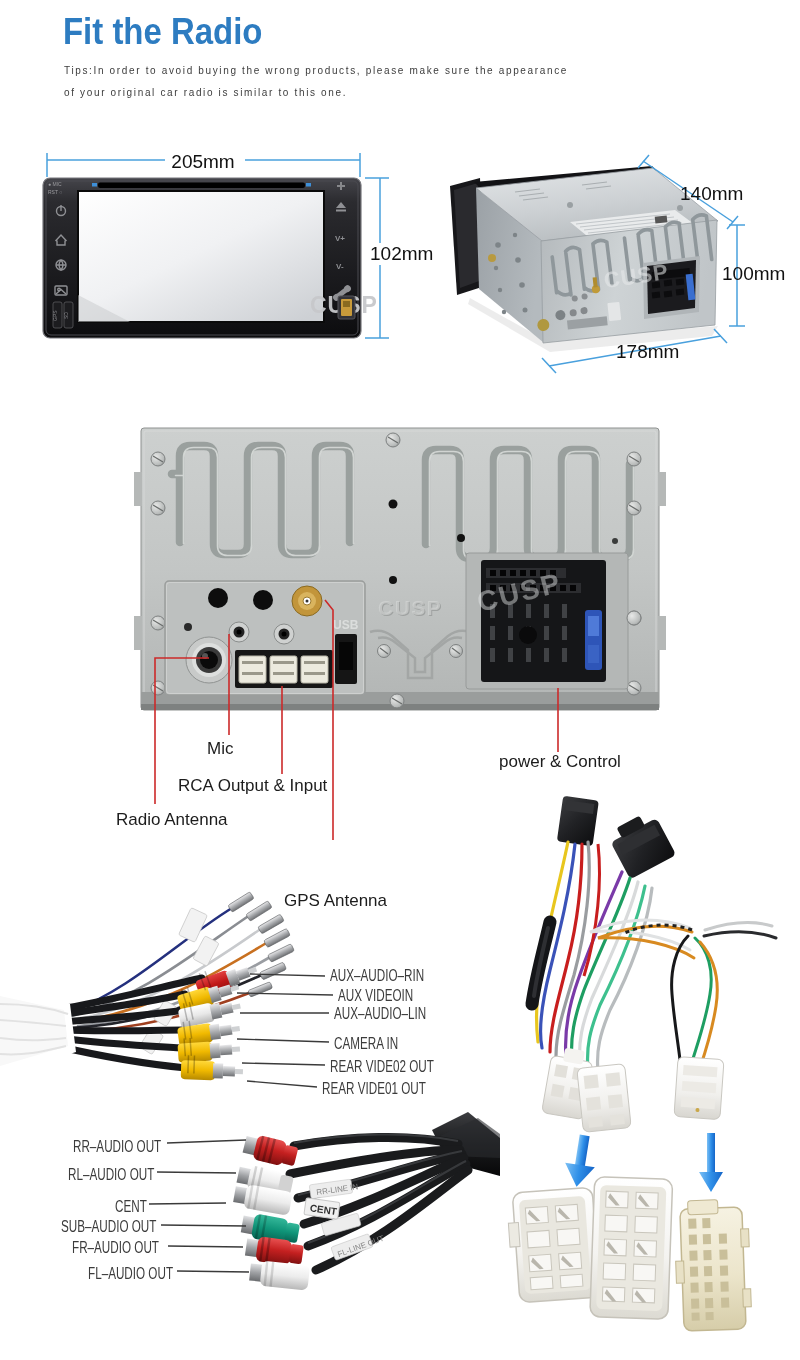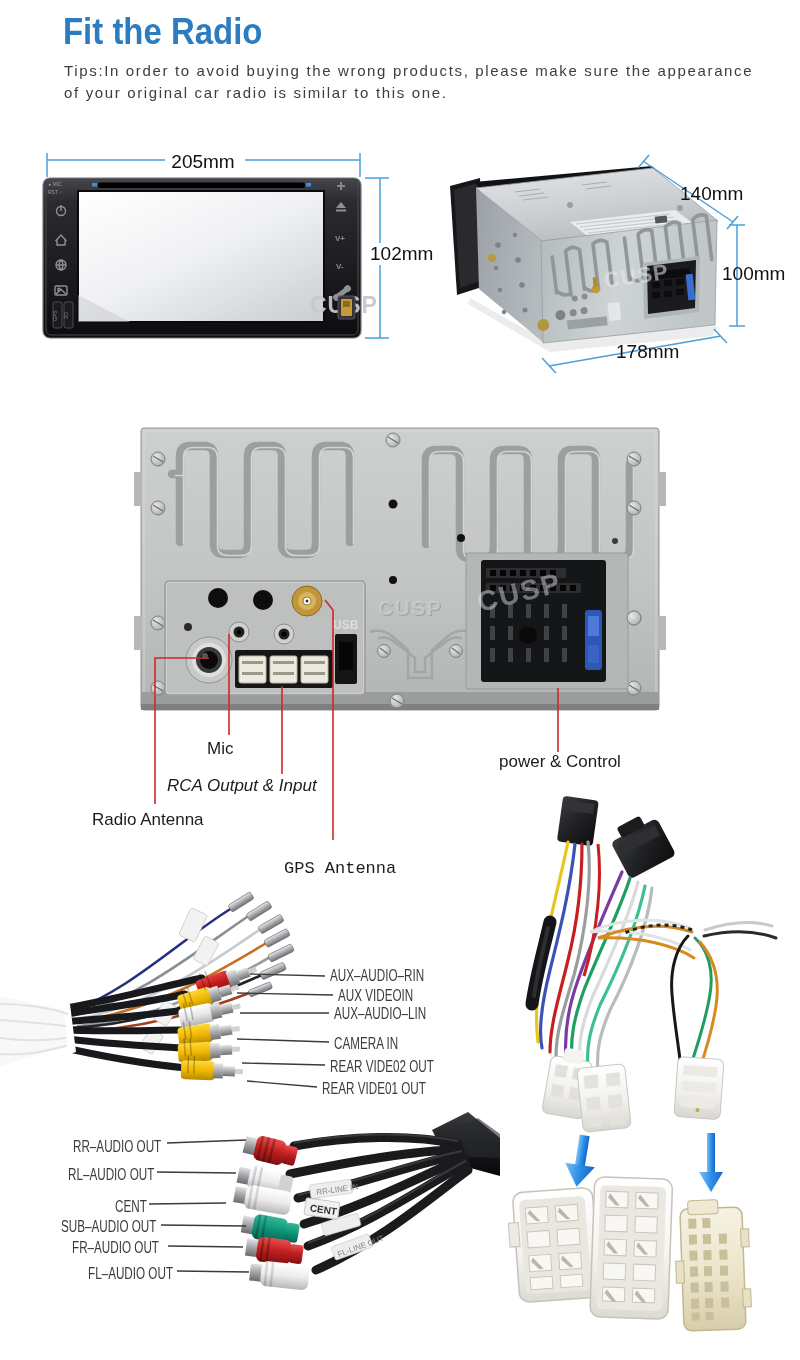--- a/index.html
+++ b/index.html
@@ -5,21 +5,21 @@
 html,body{margin:0;padding:0;}
 body{width:800px;height:1360px;position:relative;background:#ffffff;font-family:"Liberation Sans",sans-serif;overflow:hidden;}
 .abs{position:absolute;}
 .lbl{position:absolute;color:#1c1c1c;font-size:17px;white-space:nowrap;}
 .blbl{position:absolute;color:#3c3c3c;font-size:16px;white-space:nowrap;transform:scaleX(0.73);transform-origin:left top;}
 .blbl2{position:absolute;color:#3c3c3c;font-size:16px;white-space:nowrap;transform:scaleX(0.73);transform-origin:left top;}
 </style>
 </head>
 <body>
 <div class="abs" style="left:63px;top:11px;font-size:36px;font-weight:bold;color:#2d7cc1;transform:scaleX(0.915);transform-origin:left top;">Fit the Radio</div>
-<div class="abs" style="left:64px;top:60px;font-size:15px;color:#3d3d3d;letter-spacing:1.65px;line-height:22px;">Tips:In order to avoid buying the wrong products, please make sure the appearance<br>of your original car radio is similar to this one.</div>
+<div class="abs" style="left:64px;top:60px;font-size:10px;color:#3d3d3d;letter-spacing:1.65px;line-height:22px;">Tips:In order to avoid buying the wrong products, please make sure the appearance<br>of your original car radio is similar to this one.</div>
 
 <svg class="abs" style="left:40px;top:145px;" width="400" height="205" viewBox="0 0 400 205">
 <defs>
 <linearGradient id="bez" x1="0" y1="0" x2="0" y2="1">
 <stop offset="0" stop-color="#45454b"></stop>
         <stop offset="0.15" stop-color="#2b2b2f"></stop>
         <stop offset="0.8" stop-color="#141417"></stop>
         <stop offset="1" stop-color="#0c0c0e"></stop>
 </linearGradient>
 <linearGradient id="scr" x1="0" y1="0" x2="0.9" y2="1">
@@ -382,23 +382,23 @@
 <svg class="abs" style="left:100px;top:590px;" width="560" height="270" viewBox="0 0 560 270">
 <g stroke="#cc2a2a" stroke-width="1.6" fill="none">
 <path d="M109 68 L55 68 L55 214"></path>
 <path d="M129 44 L129 145"></path>
 <path d="M182 96 L182 184"></path>
 <path d="M225 10 L233 20 L233 250"></path>
 <path d="M458 98 L458 162"></path>
 </g>
 </svg>
 <div class="lbl" style="left:207px;top:739px;">Mic</div>
-<div class="lbl" style="left:167px;top:776px;font-style:italic;">RCA Output &amp; Input</div>
-<div class="lbl" style="left:92px;top:810px;text-align:right;">Radio Antenna</div>
-<div class="lbl" style="left:284px;top:859px;font-family:Liberation Mono, monospace;">GPS Antenna</div>
+<div class="lbl" style="left:178px;top:776px;">RCA Output &amp; Input</div>
+<div class="lbl" style="left:116px;top:810px;text-align:right;">Radio Antenna</div>
+<div class="lbl" style="left:284px;top:891px;">GPS Antenna</div>
 <div class="lbl" style="left:499px;top:752px;text-align:right;">power &amp; Control</div>
 
 <svg class="abs" style="left:0px;top:880px;" width="480" height="235" viewBox="0 0 480 235">
 <defs>
 <linearGradient id="rca-red" x1="0" y1="0" x2="0" y2="1">
         <stop offset="0" stop-color="#e24040"></stop>
         <stop offset="0.5" stop-color="#c01818"></stop>
         <stop offset="1" stop-color="#8e0e0e"></stop>
       </linearGradient>
 <linearGradient id="rca-yel" x1="0" y1="0" x2="0" y2="1">

